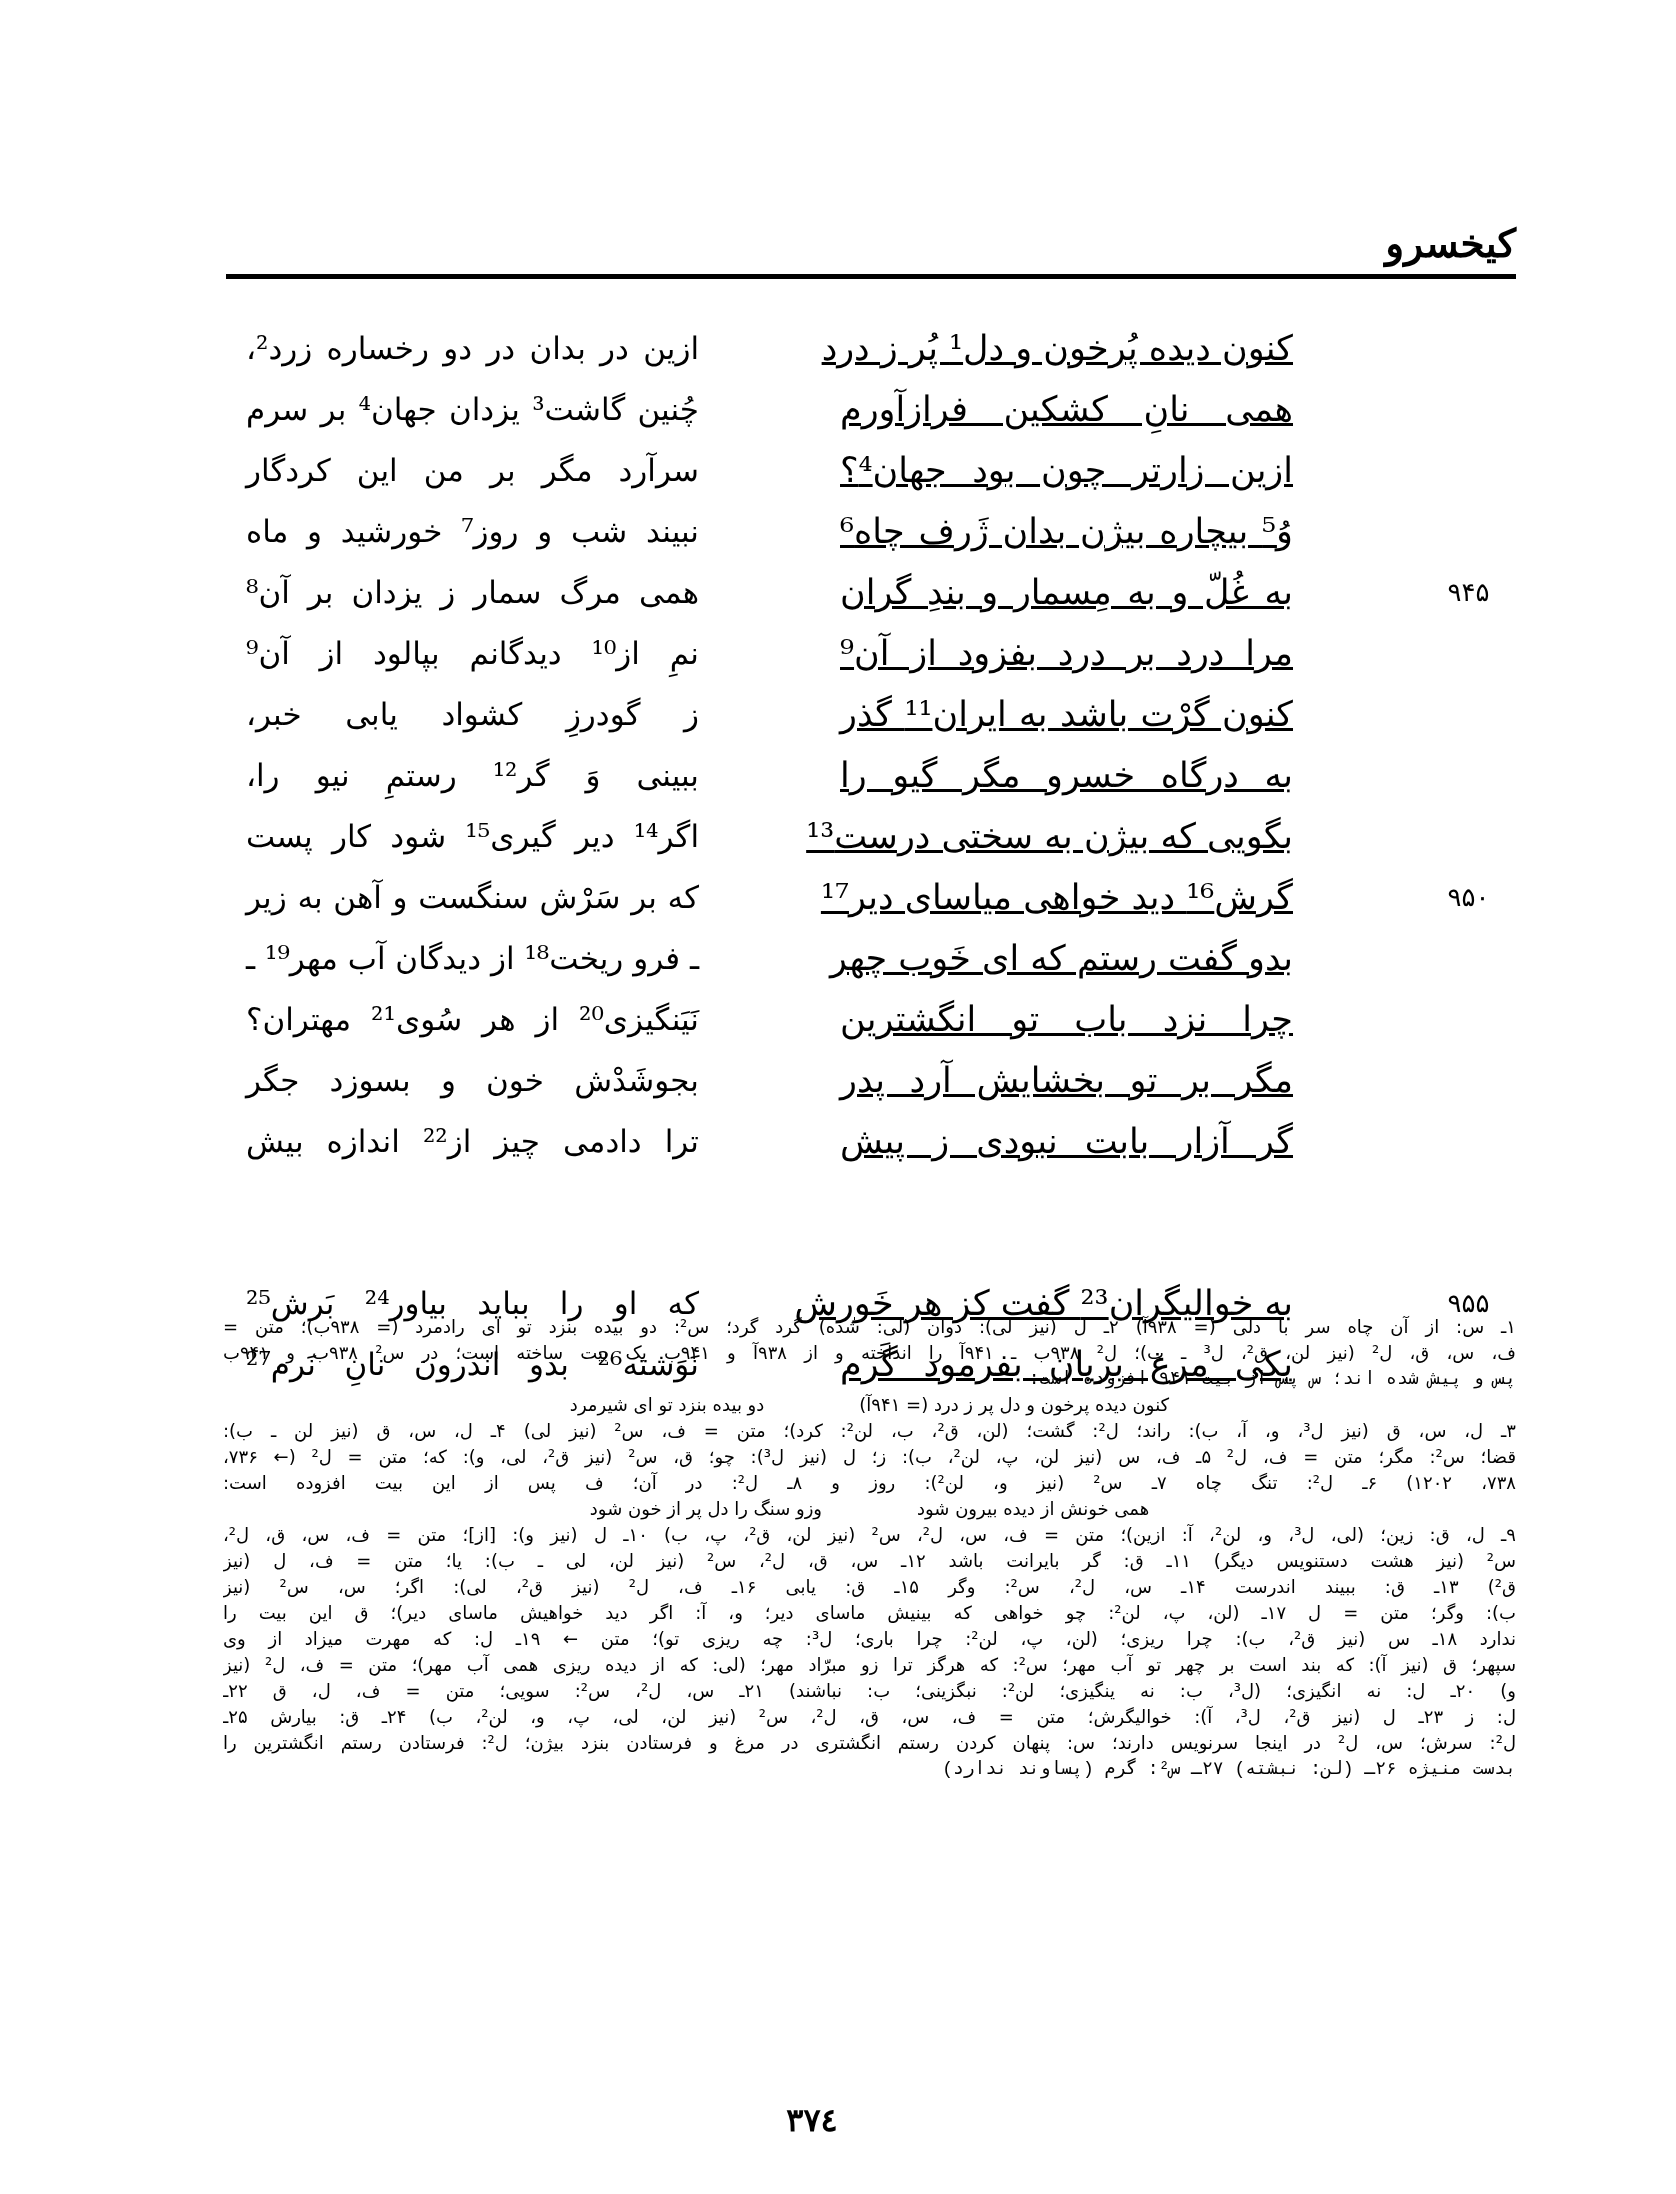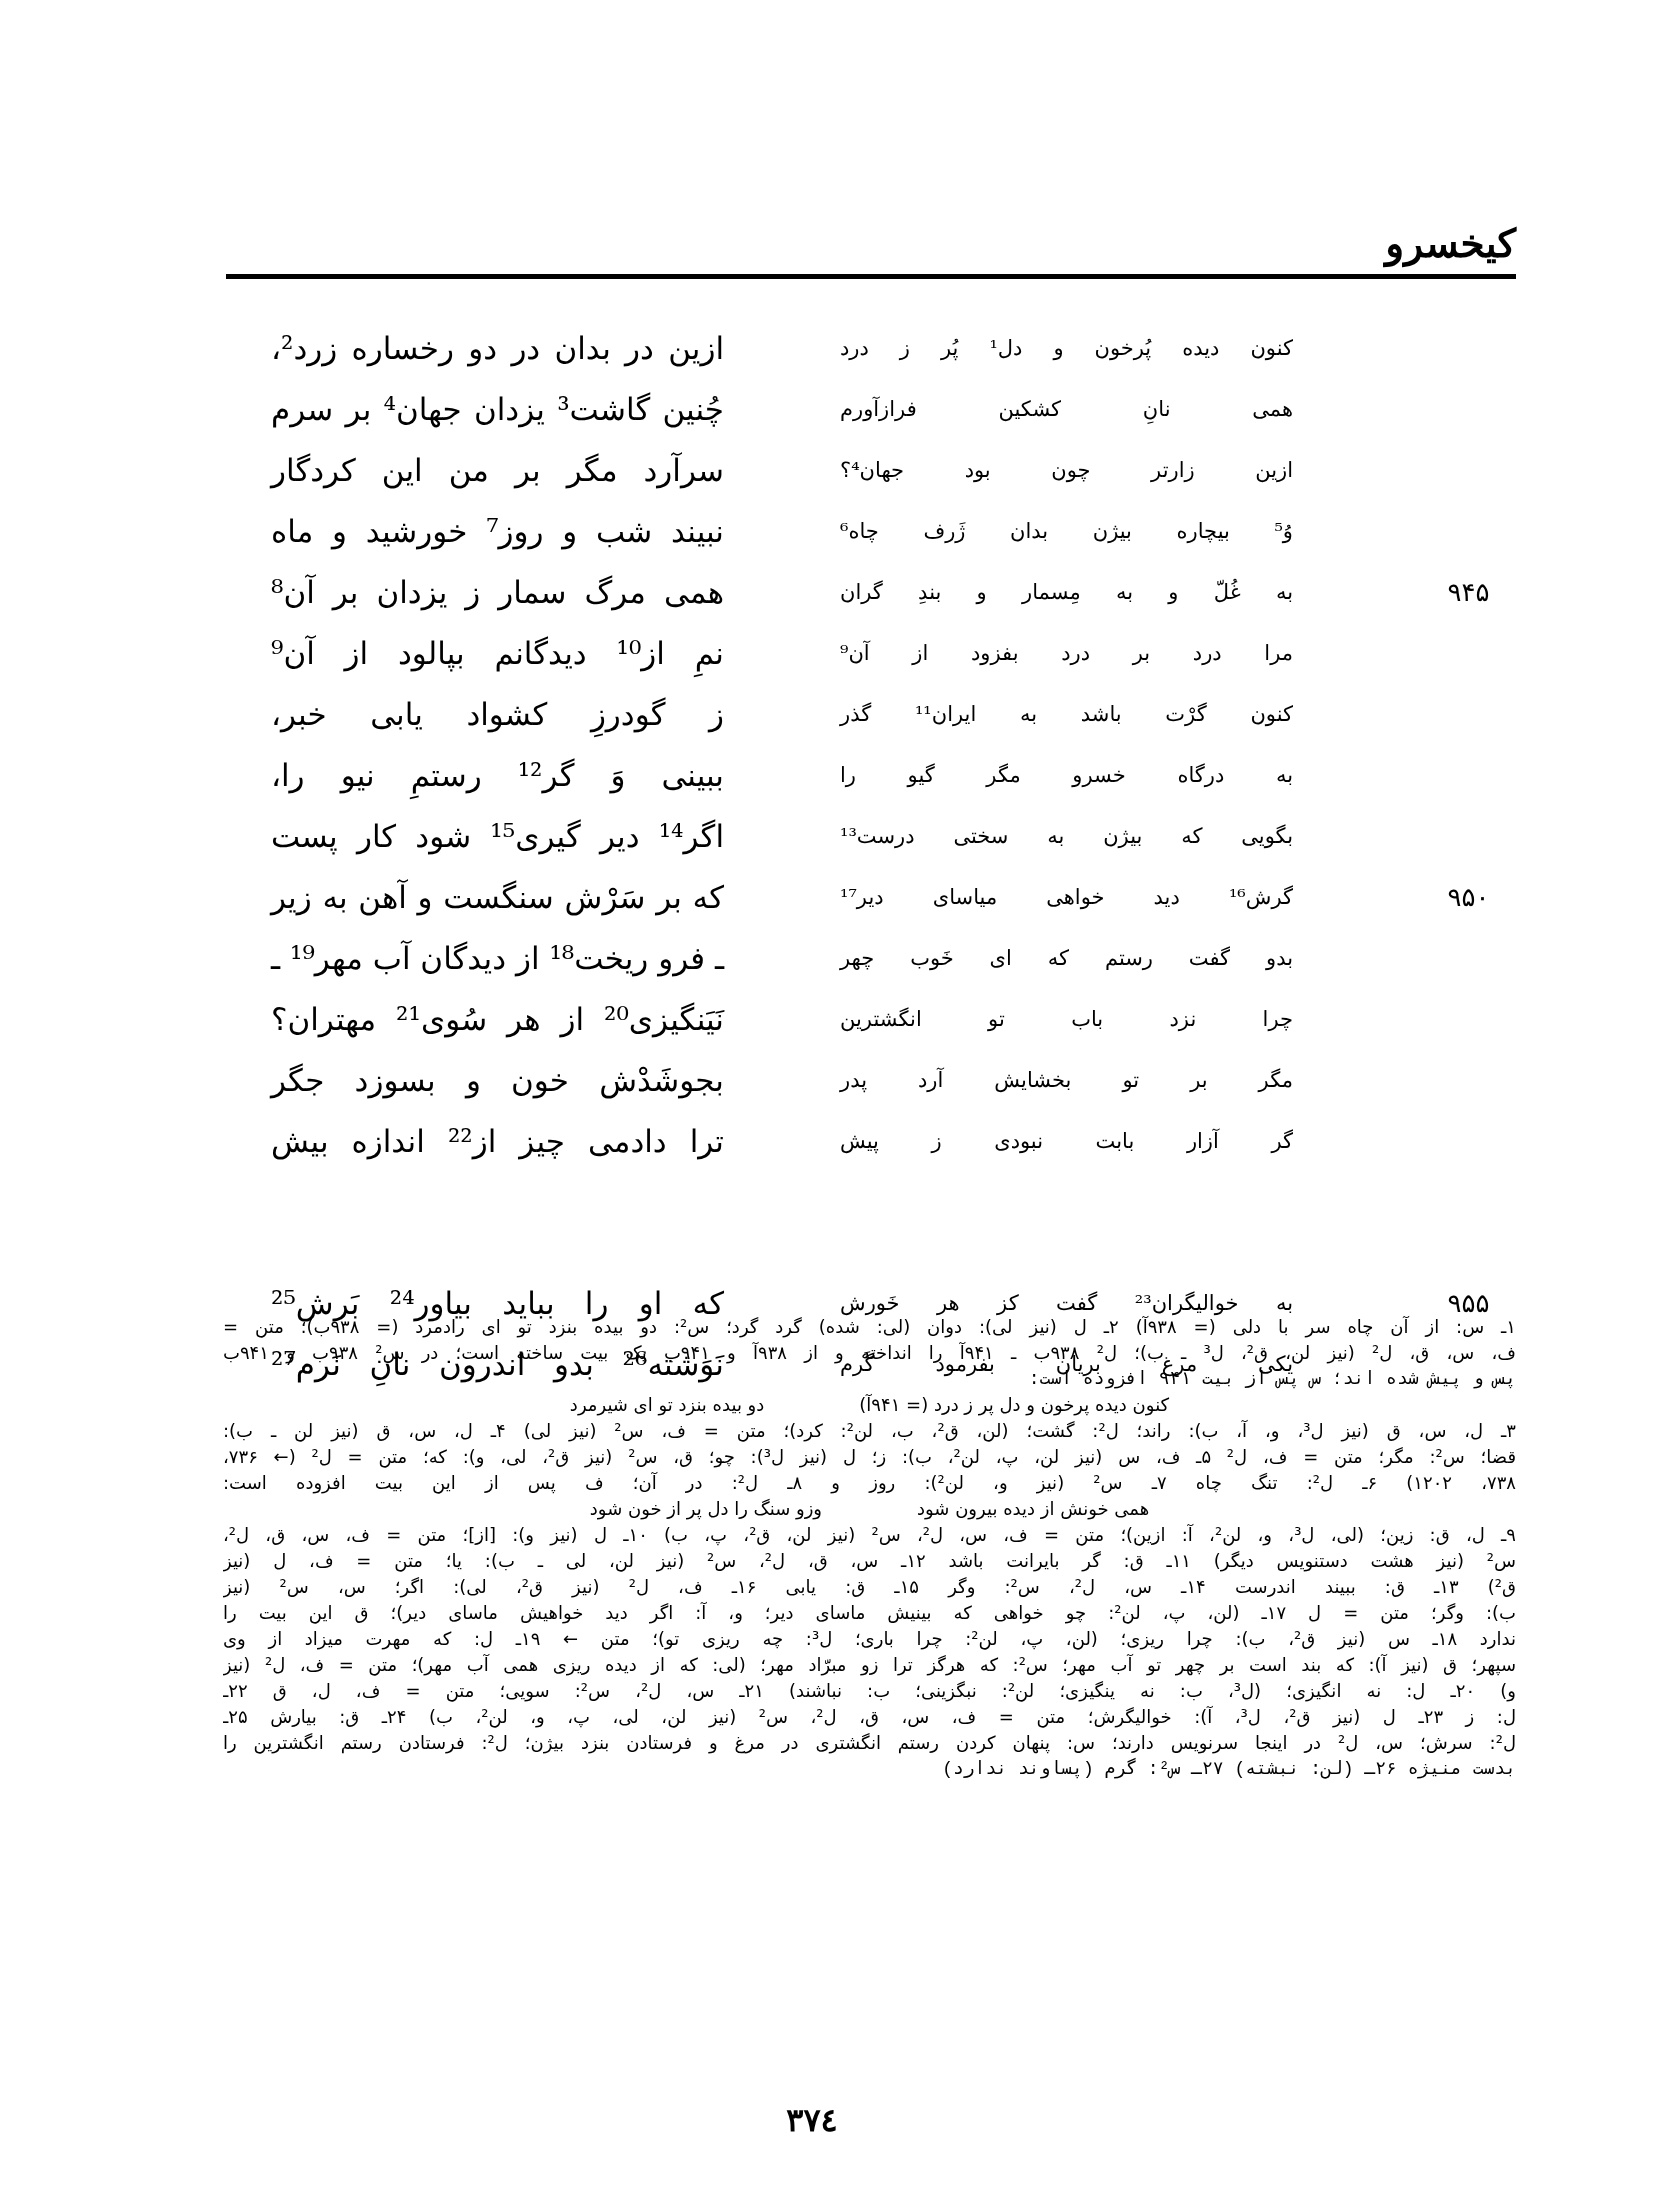--- a/index.html
+++ b/index.html
@@ -7,23 +7,23 @@
          font-family: "DejaVu Serif", "Liberation Serif", serif; color: #000; }
   .page { position: absolute; left: 0; top: 0; width: 1624px; height: 2194px; }
 
   .running-head { position: absolute; right: 108px; top: 216px; width: 203px; text-align: right;
                   direction: rtl; font-size: 39px; font-weight: bold; line-height: 54px; }
   .head-rule { position: absolute; left: 226px; right: 108px; top: 274px; height: 4.7px; background: #000; }
 
   .verses { position: absolute; left: 223px; right: 108px; top: 318px; direction: rtl; }
   .row { position: relative; height: 61px; }
   .row .num { position: absolute; right: 0; width: 95px; text-align: center; font-size: 26px; line-height: 61px; direction: rtl; }
-  .row .h1 { position: absolute; right: 223px; width: 453px; font-size: 21px; line-height: 61px;
-             text-align: justify; text-align-last: justify; white-space: nowrap; }
-  .row .h2 { position: absolute; right: 792px; width: 453px; font-size: 31px; line-height: 61px;
+  .row .h1 { position: absolute; right: 223px; width: 453px; font-size: 35px; line-height: 61px;
+             text-align: justify; text-align-last: justify; white-space: nowrap; text-decoration: underline; }
+  .row .h2 { position: absolute; right: 817px; width: 453px; font-size: 31px; line-height: 61px;
              text-align: justify; text-align-last: justify; white-space: nowrap; }
   .gap { height: 101px; }
 
   .footnotes { position: absolute; left: 223px; right: 108px; top: 1314px; direction: rtl;
                font-family: "DejaVu Sans", "Liberation Sans", sans-serif; font-size: 18px; line-height: 26px; }
   .fn-line { white-space: nowrap; overflow: hidden; height: 26px; text-align: justify; text-align-last: justify; }
   .fn-line.left { text-align-last: right; font-family: Liberation Mono, monospace; }
   .fn-verse { display: flex; justify-content: center; gap: 95px; height: 26px; white-space: nowrap; }
 
   .folio { position: absolute; left: 0; right: 0; top: 2101px; text-align: center; font-size: 32px;

